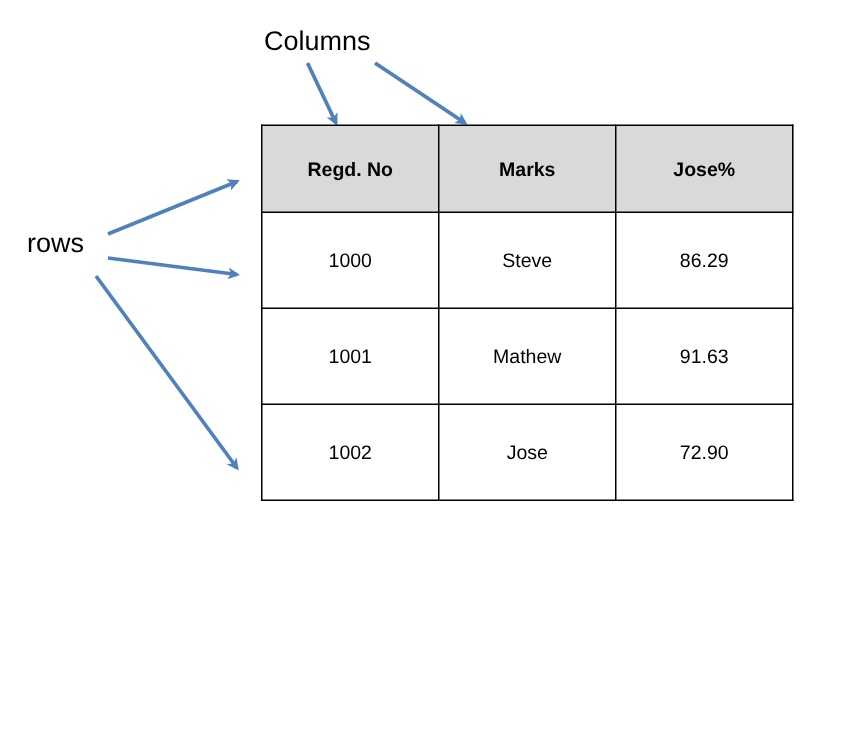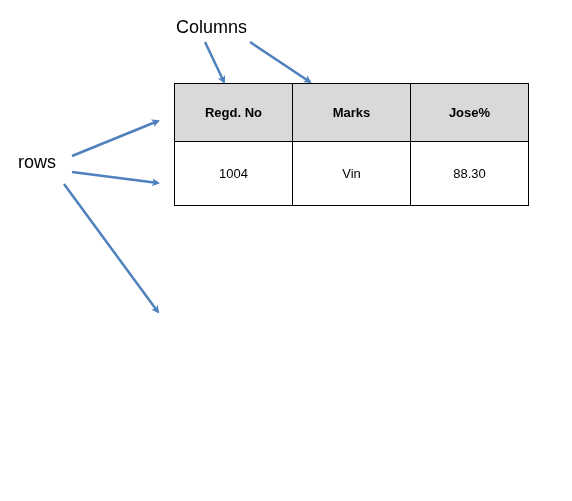--- a/index.html
+++ b/index.html
@@ -100,21 +100,31 @@
     <table class="data-table">
       <thead>
         <tr>
           <th class="col-regd">Regd. No</th>
           <th class="col-name">Marks</th>
           <th class="col-marks">Jose%</th>
         </tr>
       </thead>
       <tbody>
         <tr>
-          <td>1004</td>
-          <td>Vin</td>
-          <td>88.30</td>
+          <td>1000</td>
+          <td>Steve</td>
+          <td>86.29</td>
+        </tr>
+        <tr>
+          <td>1001</td>
+          <td>Mathew</td>
+          <td>91.63</td>
+        </tr>
+        <tr>
+          <td>1002</td>
+          <td>Jose</td>
+          <td>72.90</td>
         </tr>
       </tbody>
     </table>
   </div>
 
 </div>
 
 </body></html>

